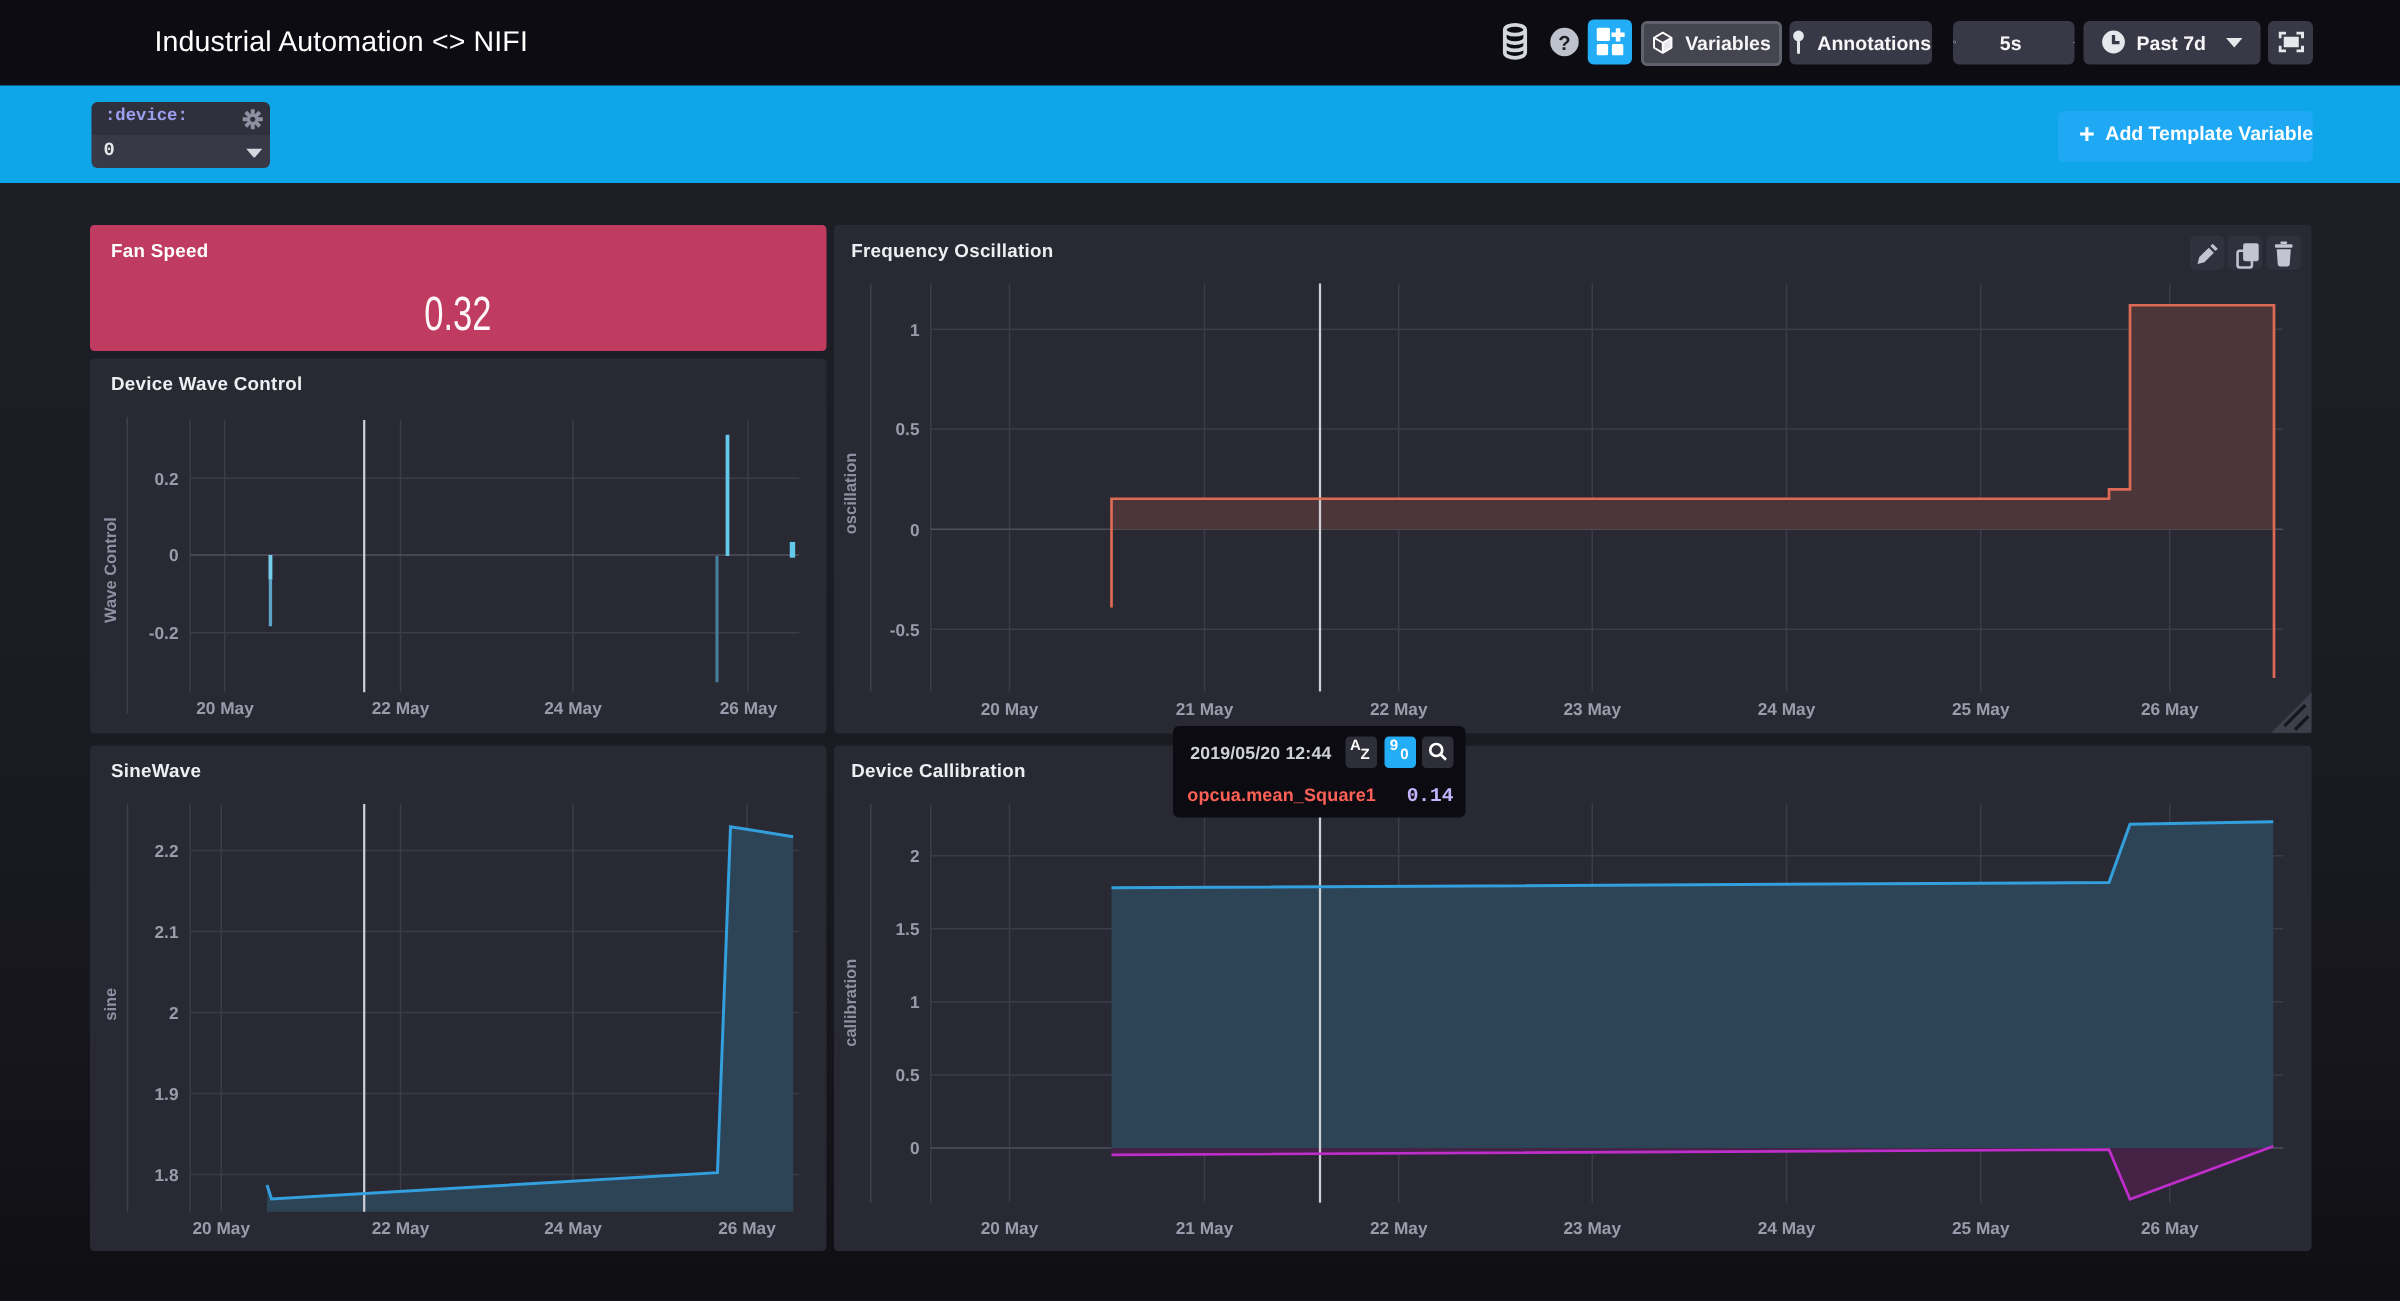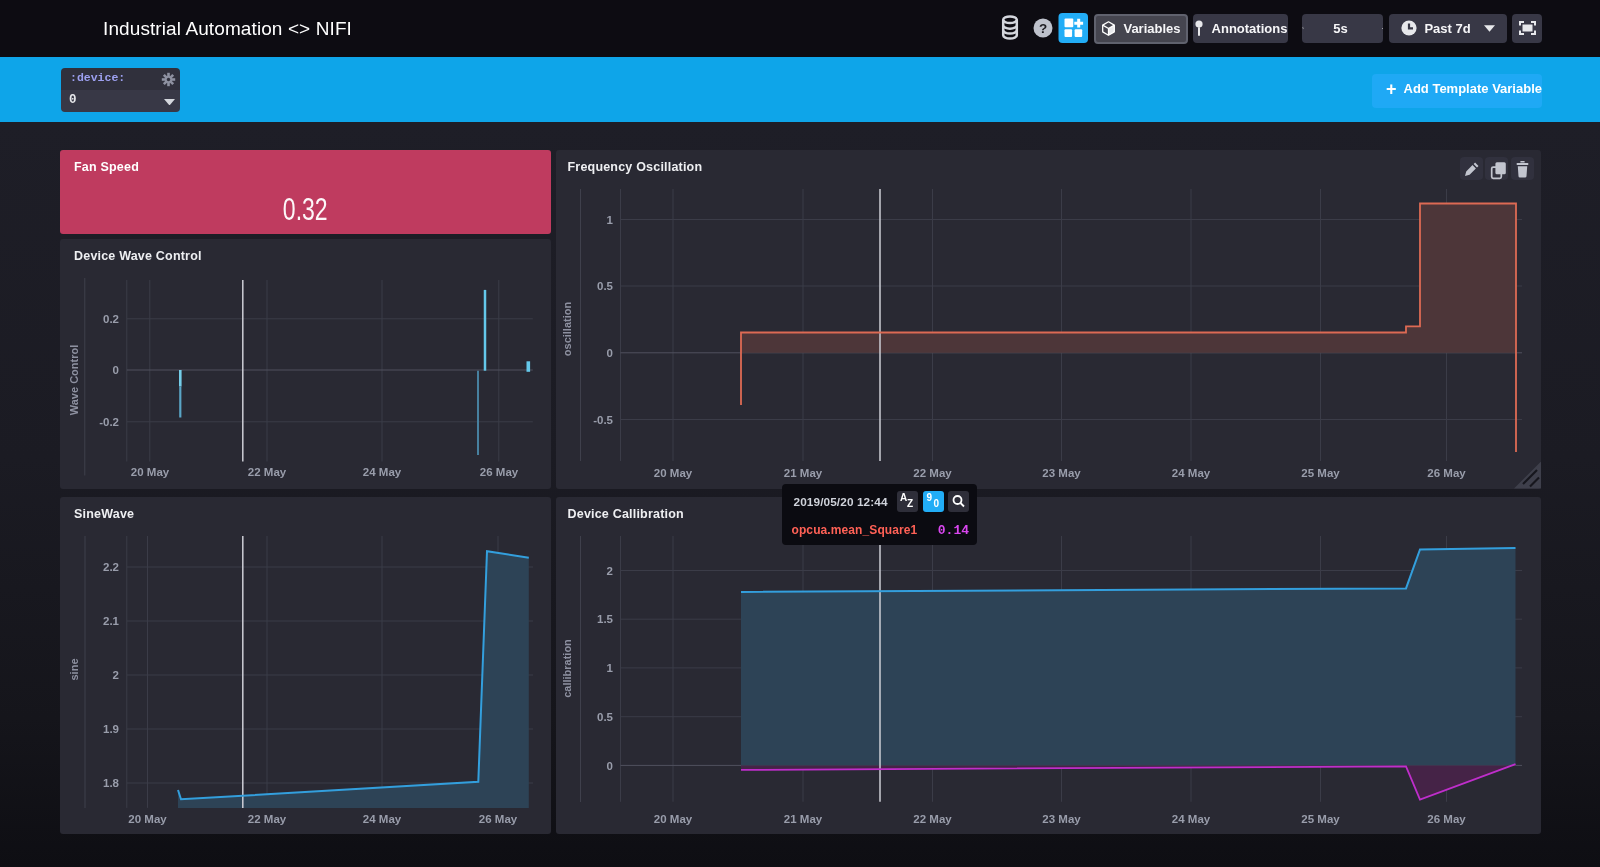--- a/index.html
+++ b/index.html
@@ -299,15 +299,15 @@
       <span class="abs" style="left:4px; top:1px; font-size:10px; font-weight:bold; color:#fff;">9</span>
       <span class="abs" style="left:11px; top:7px; font-size:10px; font-weight:bold; color:#fff;">0</span>
     </div>
     <div class="abs" style="left:166.5px; top:7.5px; width:21px; height:21px; background:#2e2e39; border-radius:3px;">
       <svg width="21" height="21" viewBox="0 0 21 21">
           <circle cx="9.5" cy="9" r="4" fill="none" stroke="#fff" stroke-width="1.8"></circle>
           <line x1="12.5" y1="12" x2="16" y2="15.5" stroke="#fff" stroke-width="1.8"></line>
         </svg>
     </div>
     <span class="abs" style="left:10px; top:39.5px; font-size:12px; font-weight:bold; color:#ff6156; letter-spacing:0.1px;">opcua.mean_Square1</span>
-    <span class="abs" style="right:8px; top:39px; font-family:'Liberation Mono',monospace; font-size:13px; font-weight:bold; color:#d946ef;">0.14</span>
+    <span class="abs" style="right:8px; top:39px; font-family:'Liberation Mono',monospace; font-size:13px; font-weight:bold; color:#c4b5fd;">0.14</span>
   </div>
 </div>
 
 </body></html>

